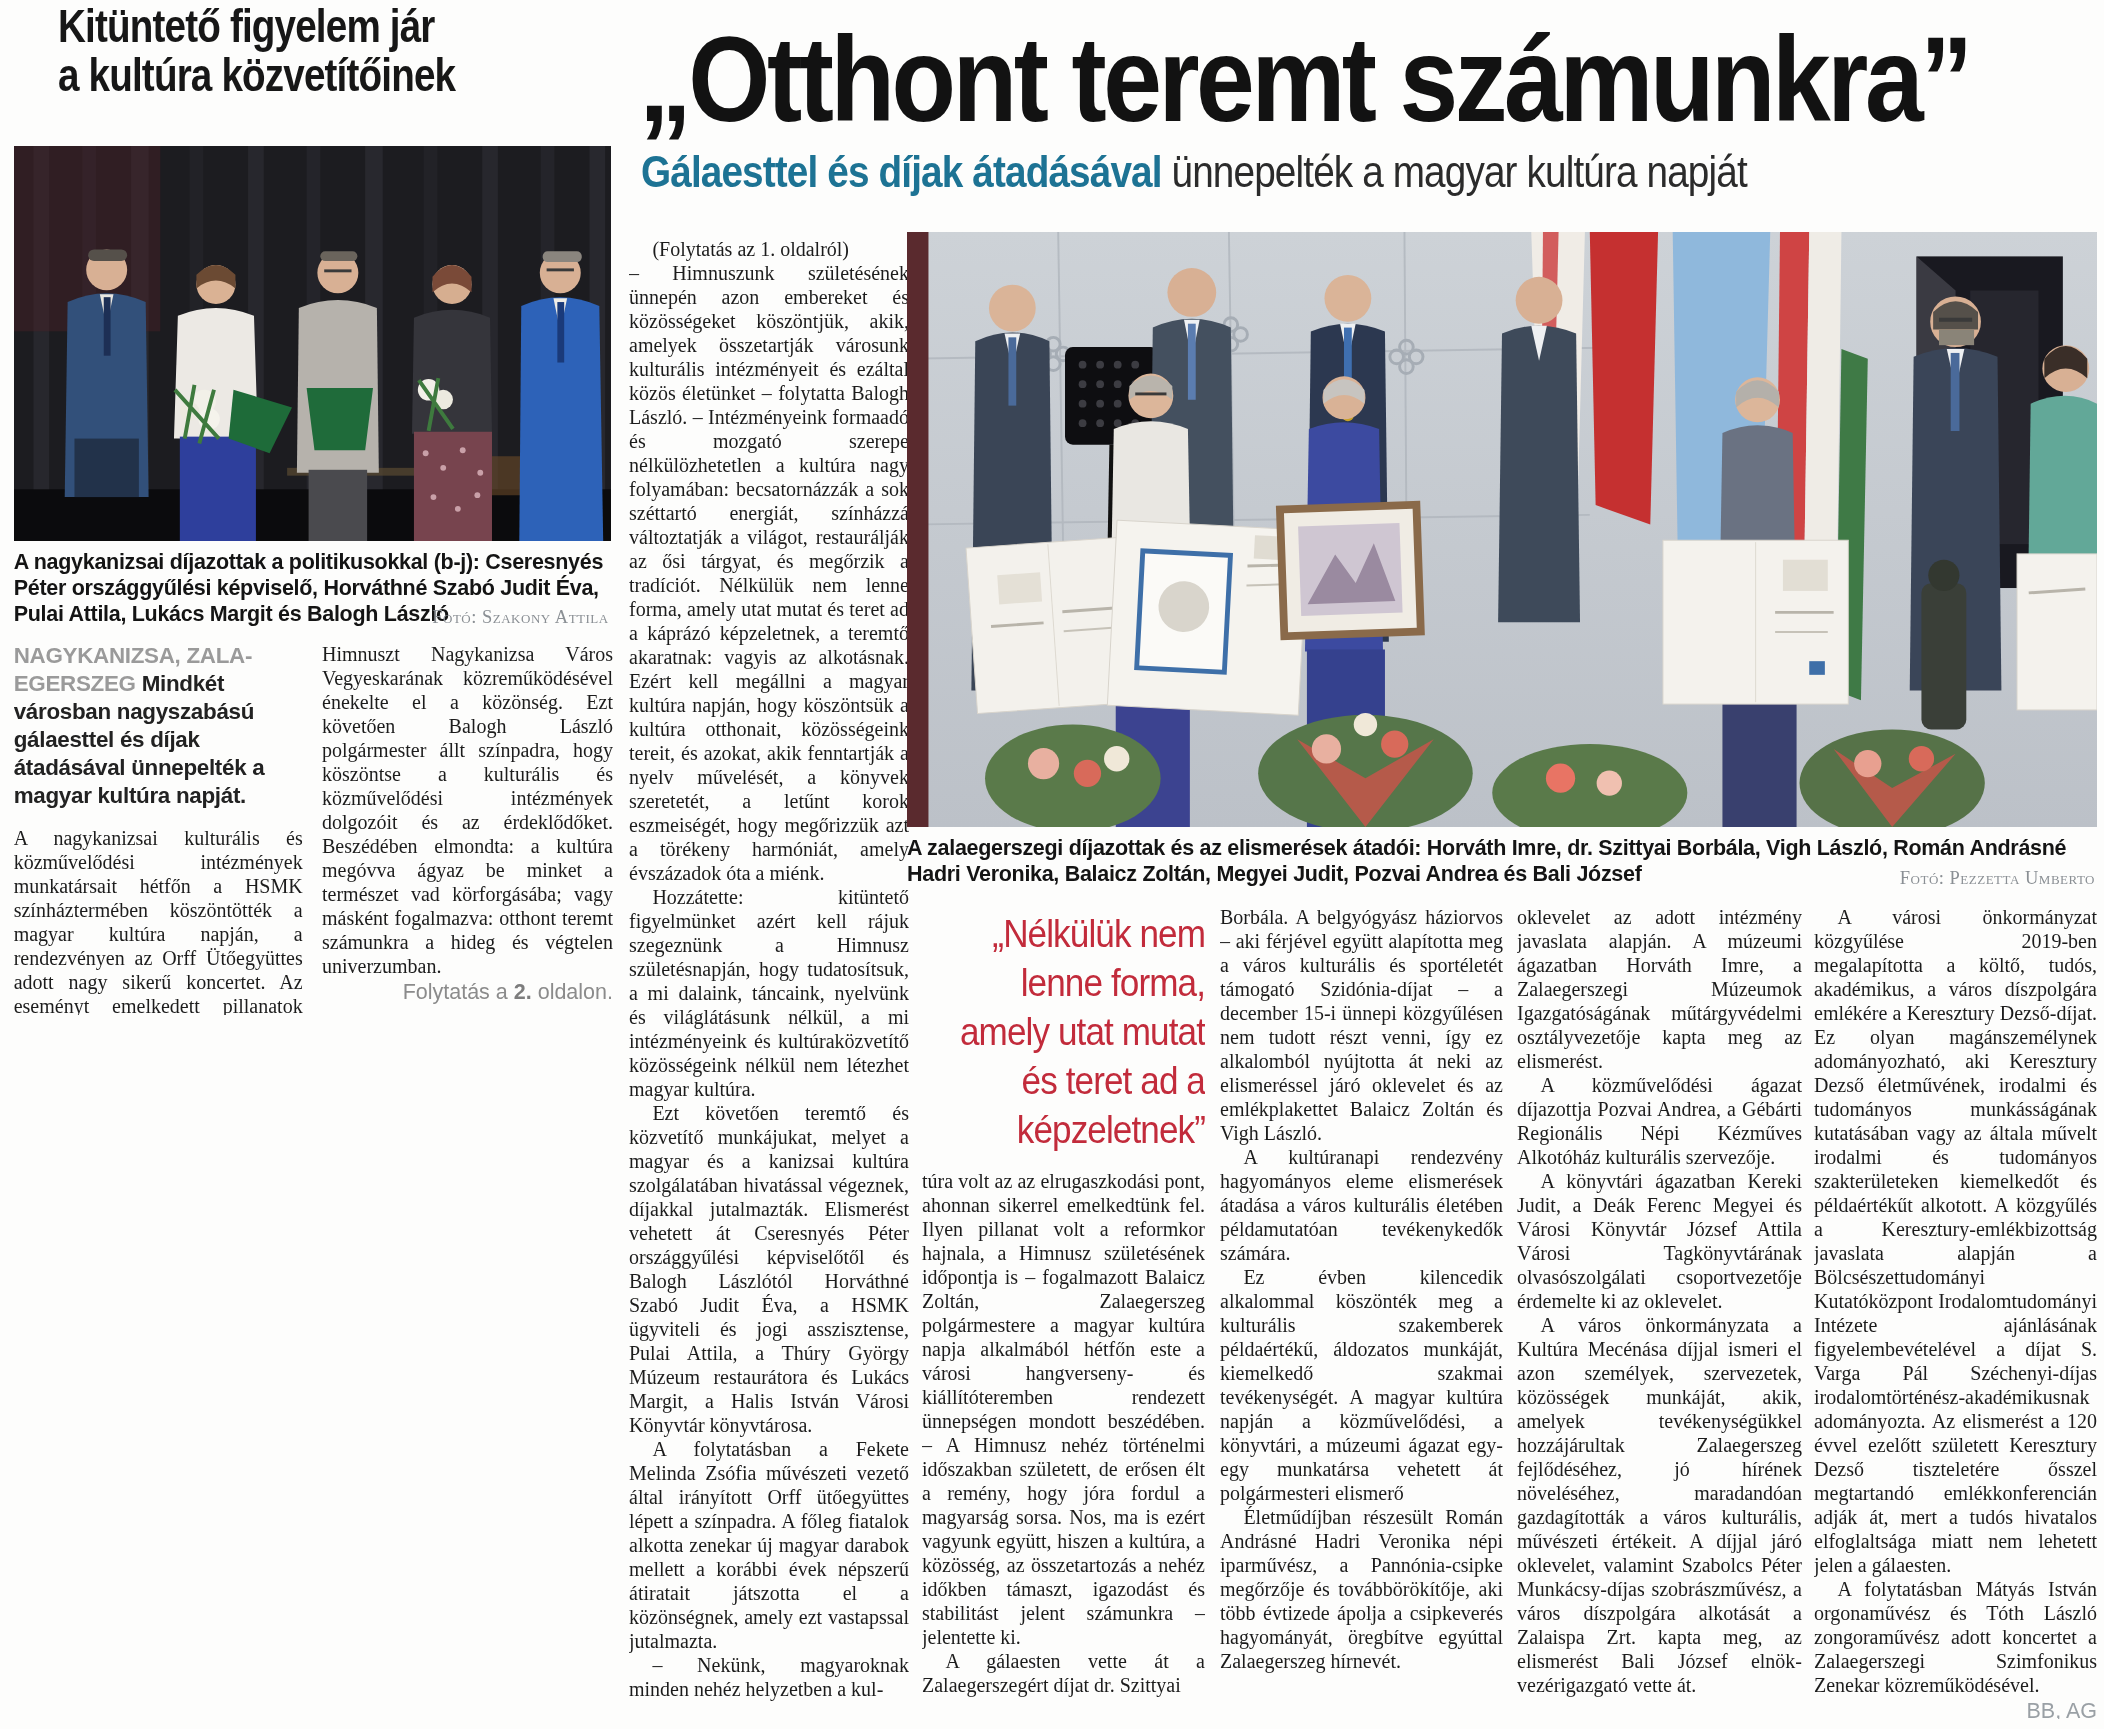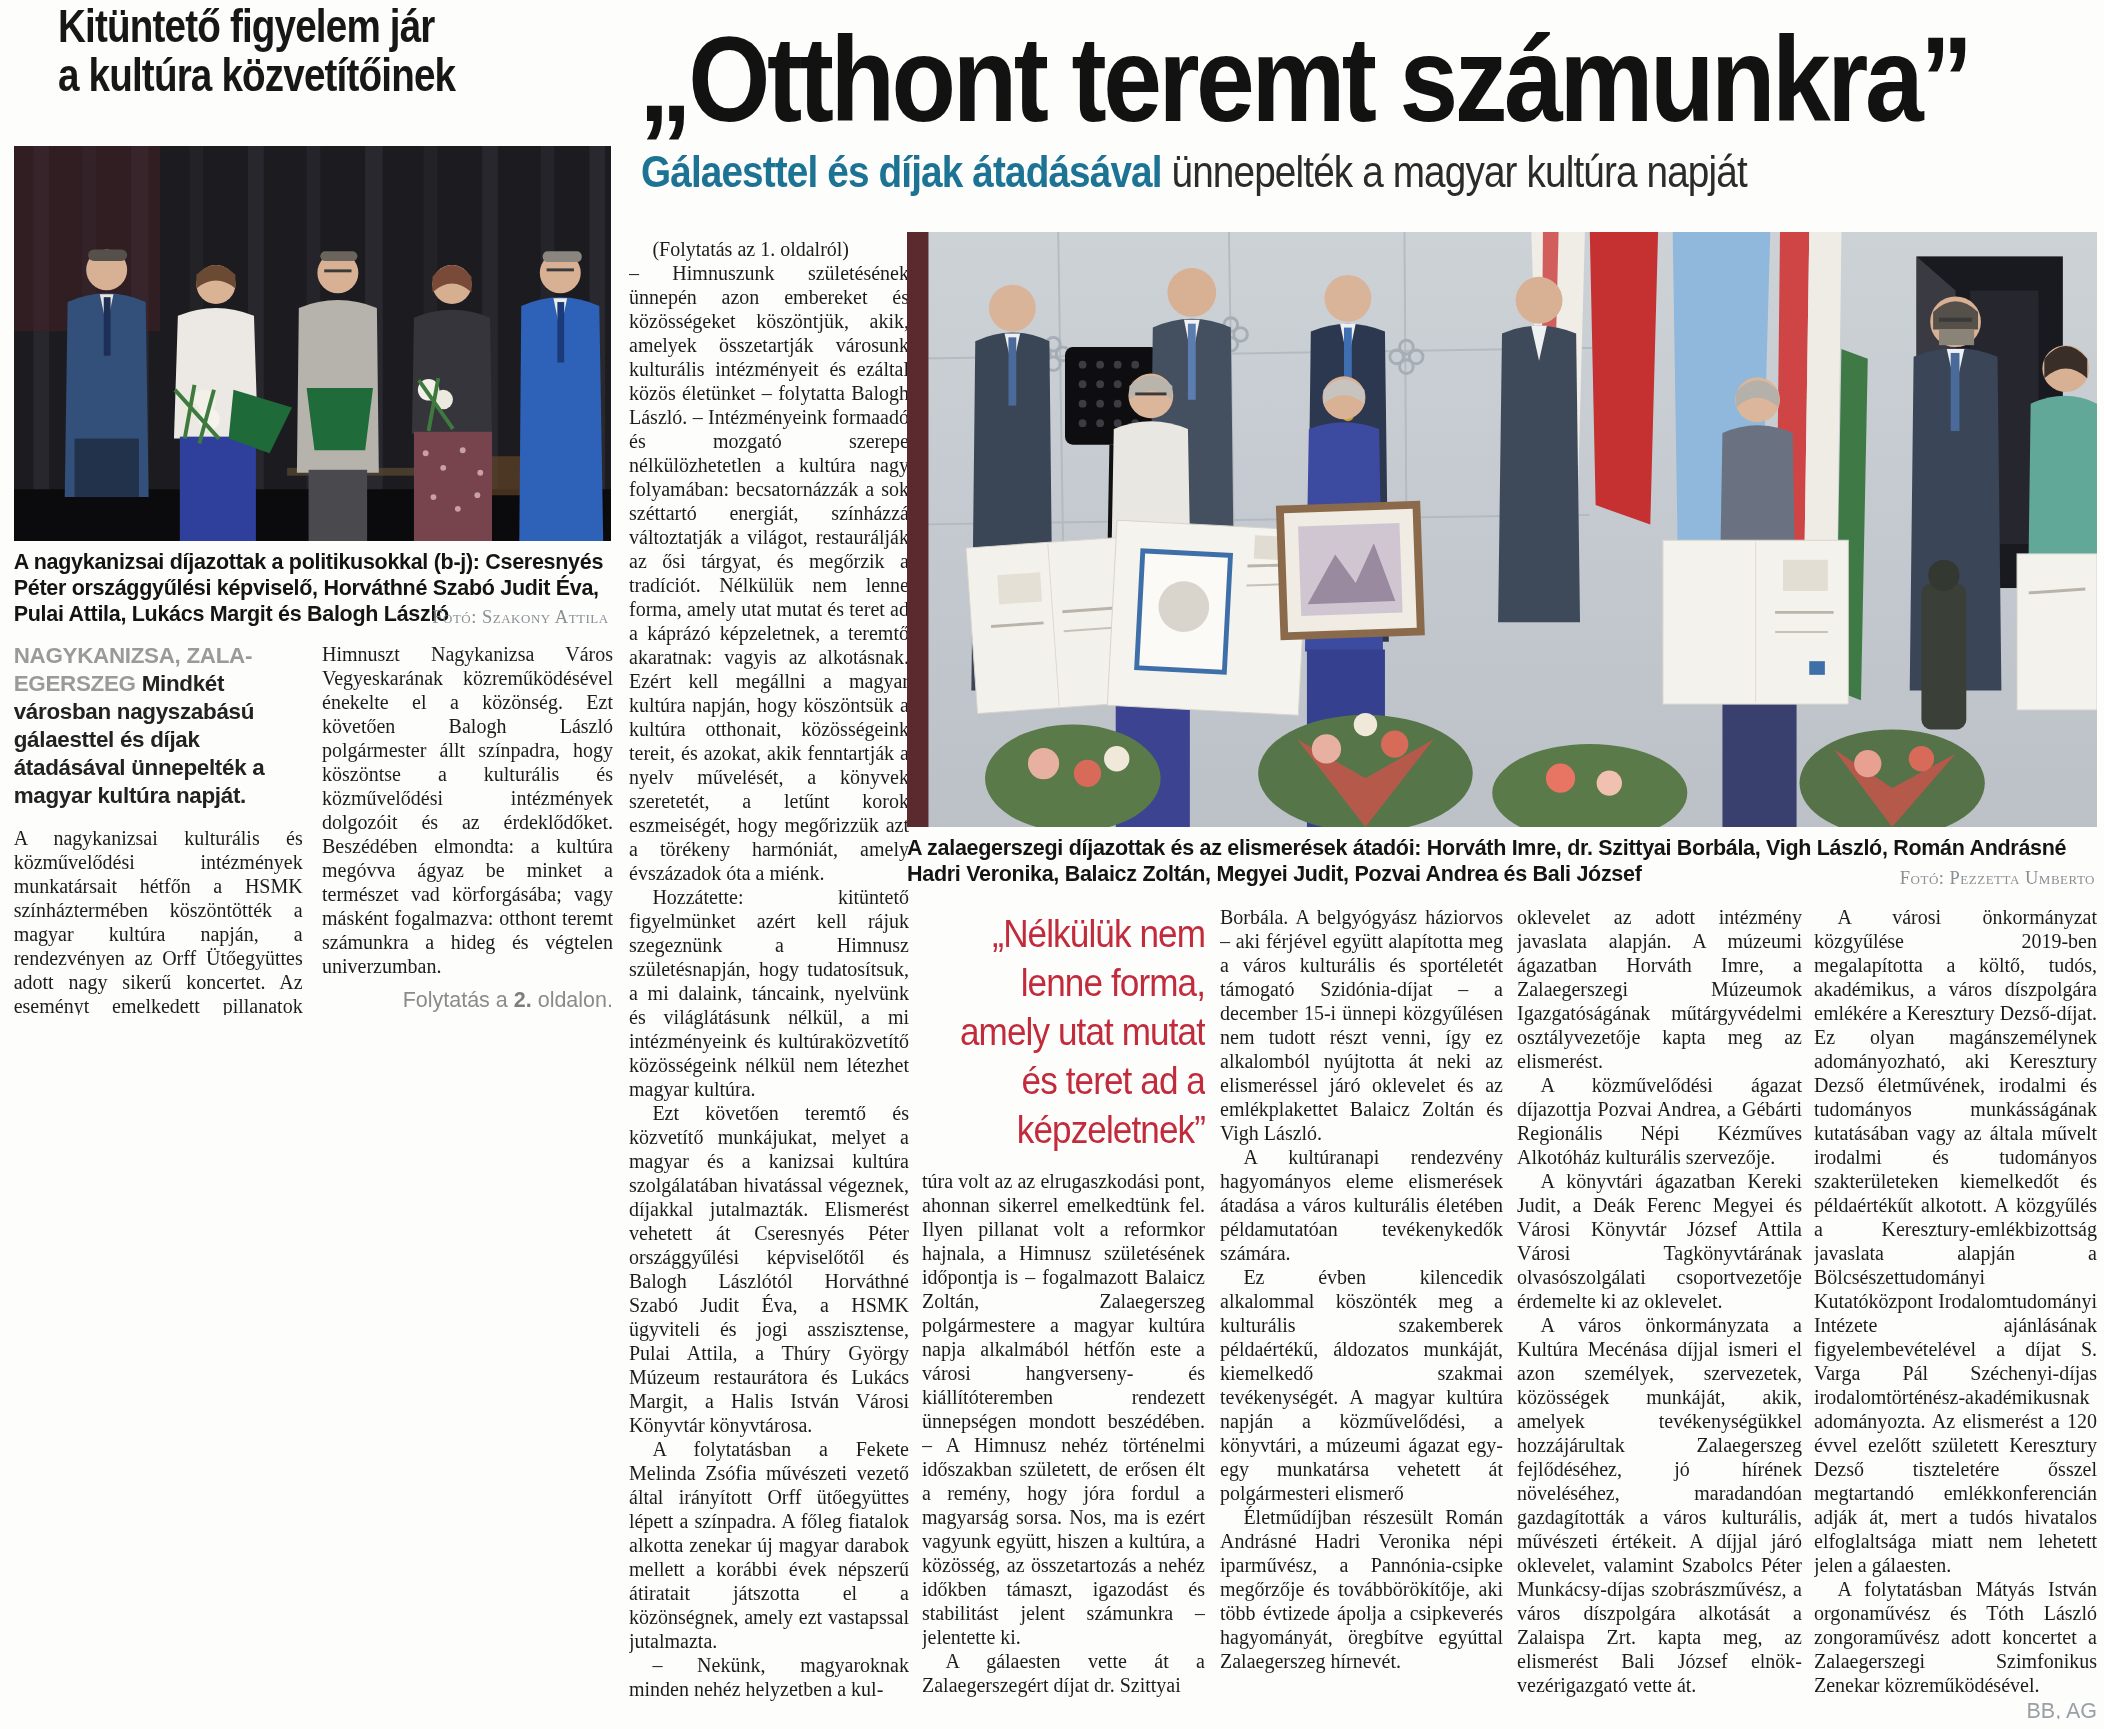--- a/index.html
+++ b/index.html
@@ -29,21 +29,21 @@
   .body{font-size:20px;line-height:24px;text-align:justify;overflow:hidden;}
   .body p{margin:0;text-indent:23.4px;}
   .body p.cont{text-indent:0;}
   .body p.italic{}
   .col{position:absolute;overflow:hidden;}
   
   .lead{font-family:"Liberation Sans",sans-serif;font-weight:bold;font-size:22.4px;
         line-height:28px;color:#222;margin-bottom:15.6px;letter-spacing:-0.3px;}
   .lead .loc{color:#9a9a9a;text-transform:uppercase;}
   .continuation{font-family:"Liberation Sans",sans-serif;font-size:21.5px;color:#8b8b8b;
-                text-align:right;margin-top:10px;}
+                text-align:right;margin-top:2px;}
   .continuation .num{font-weight:bold;color:#7d7d7d;}
   
   .pullquote{font-family:"Liberation Sans",sans-serif;font-size:39px;line-height:49px;
              color:#c22b3b;text-align:right;letter-spacing:-1px;padding-top:3.9px;
              margin-bottom:15.6px;min-height:244px;}
   .pullquote .condq{display:inline-block;transform:scaleX(.9);transform-origin:100% 0;}
   .byline{font-family:"Liberation Sans",sans-serif;font-weight:normal;font-size:21.5px;
           color:#9aa0a5;text-align:right;margin-top:2px;}
 </style>
 </head>

